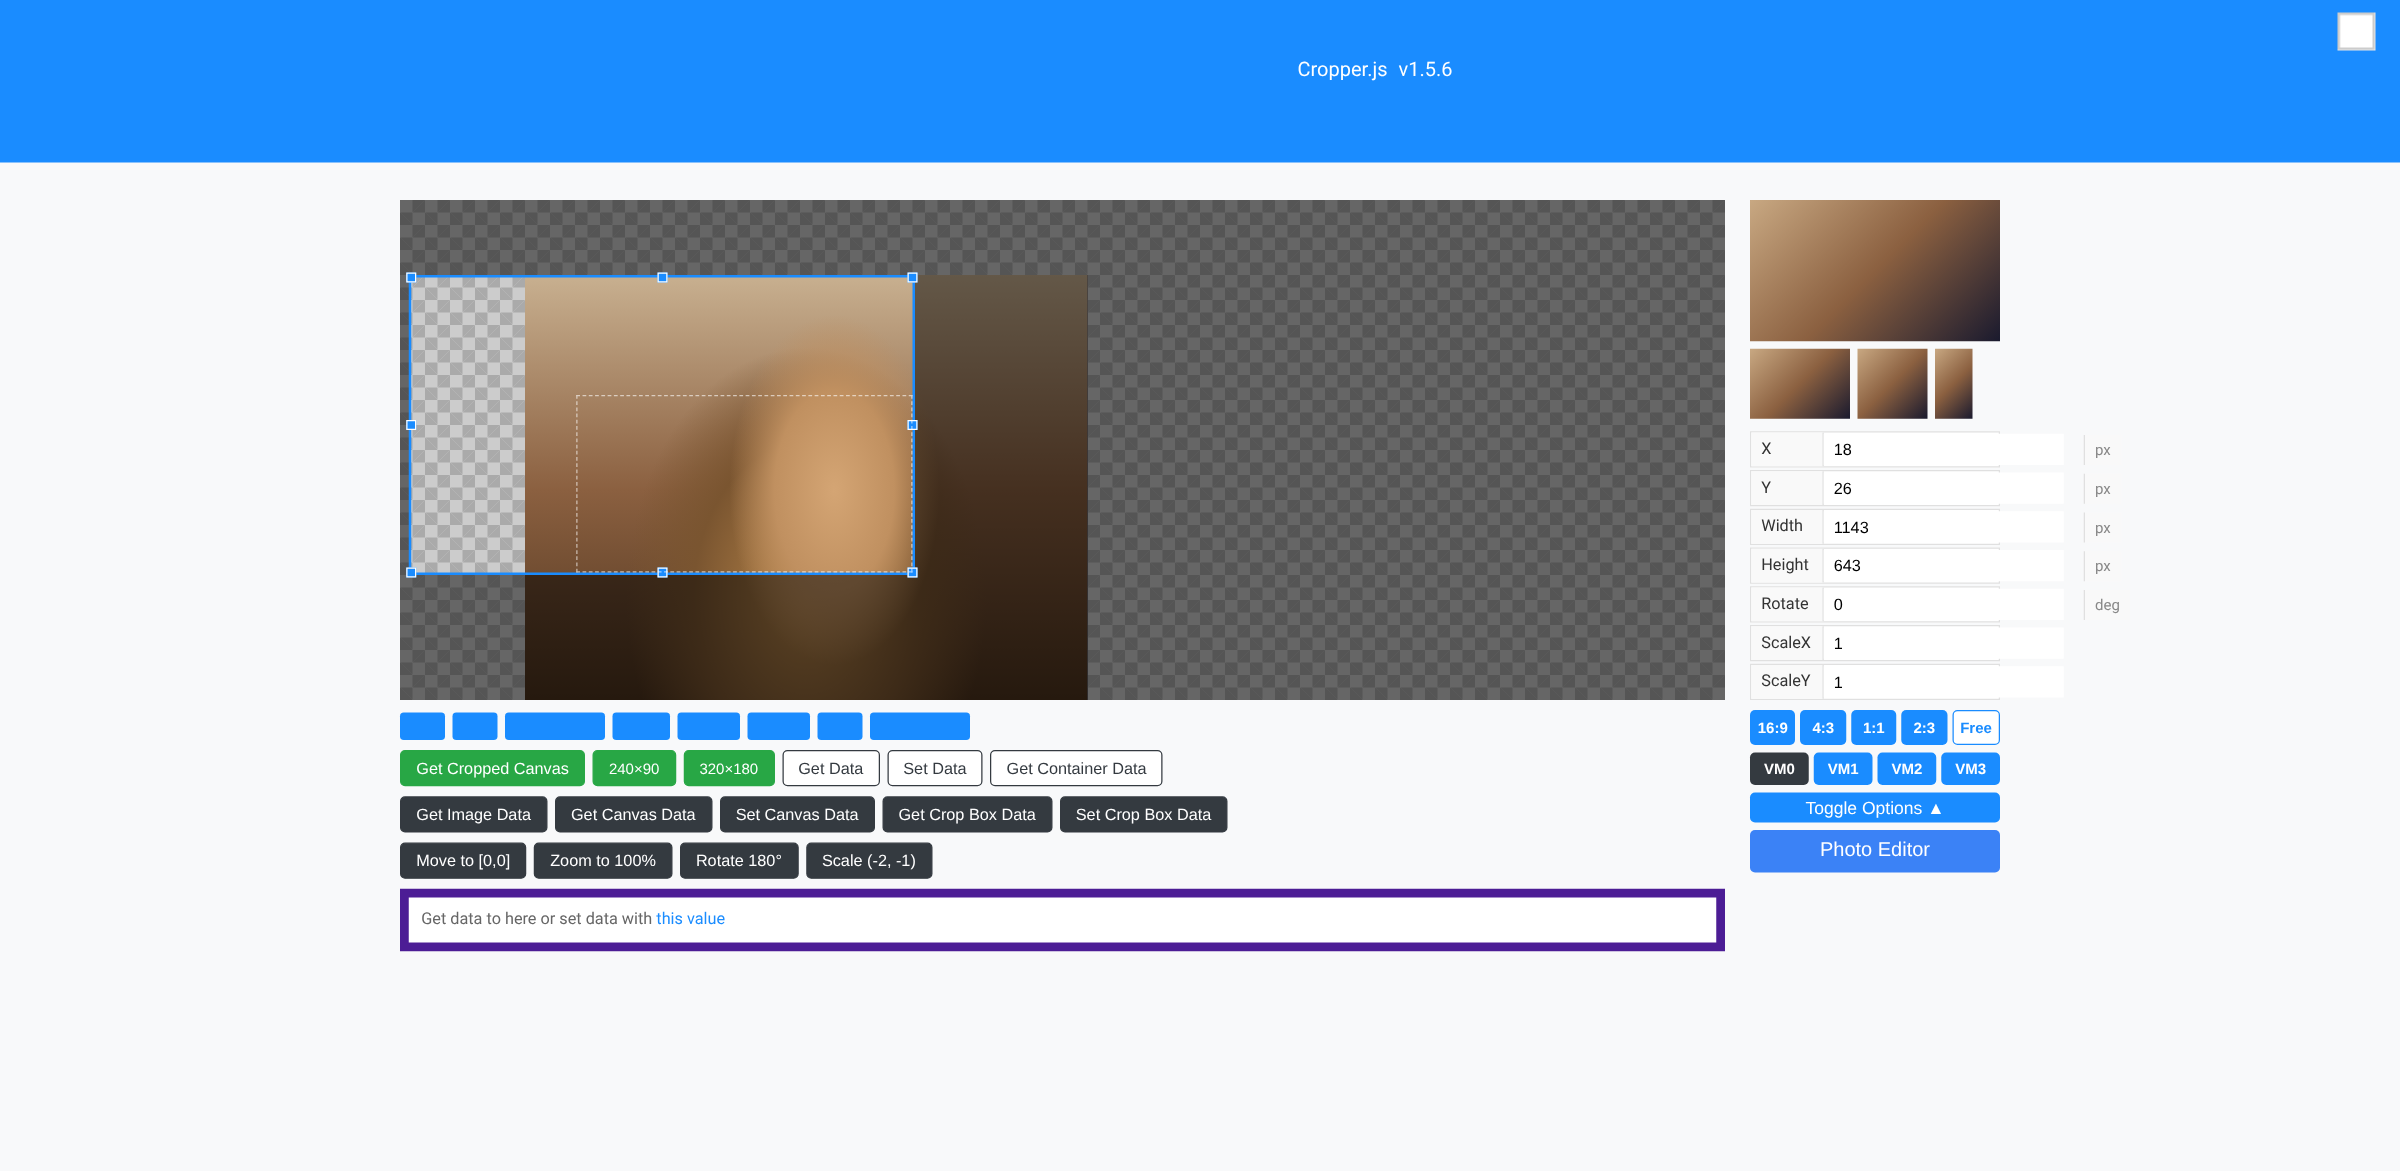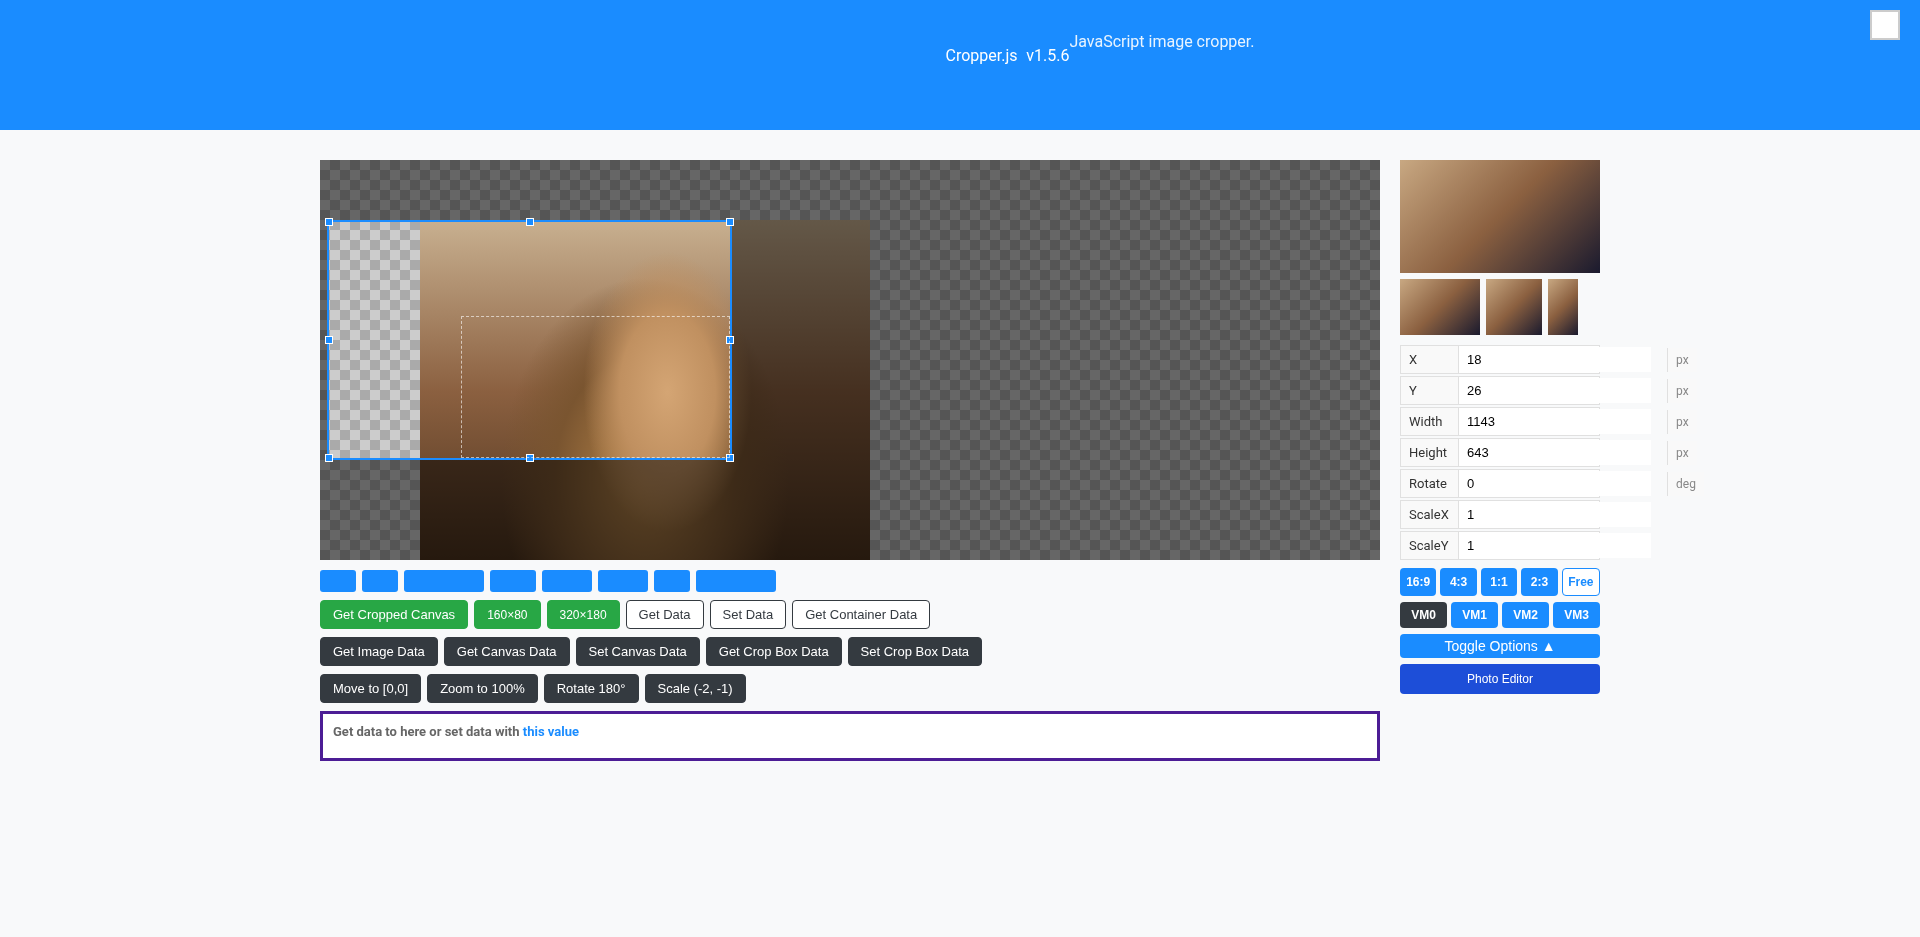--- a/index.html
+++ b/index.html
@@ -172,27 +172,26 @@
       background: white;
       color: #343a40;
       border-color: #343a40;
     }
 
     
     .data-textarea {
       width: 100%;
       min-height: 50px;
       padding: 10px;
-      border: 3px solid #4c1d95;
+      border: 7px solid #4c1d95;
       font-size: 13px;
       color: #666;
       background: white;
       resize: vertical;
       margin-top: 4px;
-      font-weight: bold;
     }
     .data-textarea a { color: #1a8cff; text-decoration: none; }
 
     
     #right-panel {
       width: 200px;
       flex-shrink: 0;
     }
 
     
@@ -318,22 +317,22 @@
       margin-bottom: 6px;
       text-align: center;
     }
 
     .photo-btn {
       width: 100%;
       padding: 8px;
       border: none;
       border-radius: 4px;
       cursor: pointer;
-      font-size: 12px;
-      background: #1d4ed8;
+      font-size: 16px;
+      background: #3b82f6;
       color: white;
       text-align: center;
     }
 
     
     .tb1 { width: 36px; }
     .tb2 { width: 36px; }
     .tb3 { width: 80px; }
     .tb4 { width: 46px; }
     .tb5 { width: 50px; }
@@ -344,21 +343,20 @@
 </head>
 <body>
 
 <div class="corner-box"></div>
 
 <div id="header">
   <h1>
     <span>Cropper.js</span>
     <span style="font-size:1rem; font-weight:400;">v1.5.6</span>
   </h1>
-  <p>JavaScript image cropper.</p>
 </div>
 
 <div id="main">
 
   <div id="cropper-panel">
 
     <div class="cropper-container">
       <div class="checker-bg"></div>
       <div class="image-area">
         <div class="woman-figure"></div>
@@ -383,21 +381,21 @@
       <button class="toolbar-btn tb3"></button>
       <button class="toolbar-btn tb4"></button>
       <button class="toolbar-btn tb5"></button>
       <button class="toolbar-btn tb6"></button>
       <button class="toolbar-btn tb7"></button>
       <button class="toolbar-btn tb8"></button>
     </div>
 
     <div class="btn-row">
       <button class="btn btn-green">Get Cropped Canvas</button>
-      <button class="btn btn-green" style="font-size:12px;">160×80</button>
+      <button class="btn btn-green" style="font-size:12px;">240×90</button>
       <button class="btn btn-green" style="font-size:12px;">320×180</button>
       <button class="btn btn-outline-dark">Get Data</button>
       <button class="btn btn-outline-dark">Set Data</button>
       <button class="btn btn-outline-dark">Get Container Data</button>
     </div>
 
     <div class="btn-row">
       <button class="btn btn-dark">Get Image Data</button>
       <button class="btn btn-dark">Get Canvas Data</button>
       <button class="btn btn-dark">Set Canvas Data</button>

